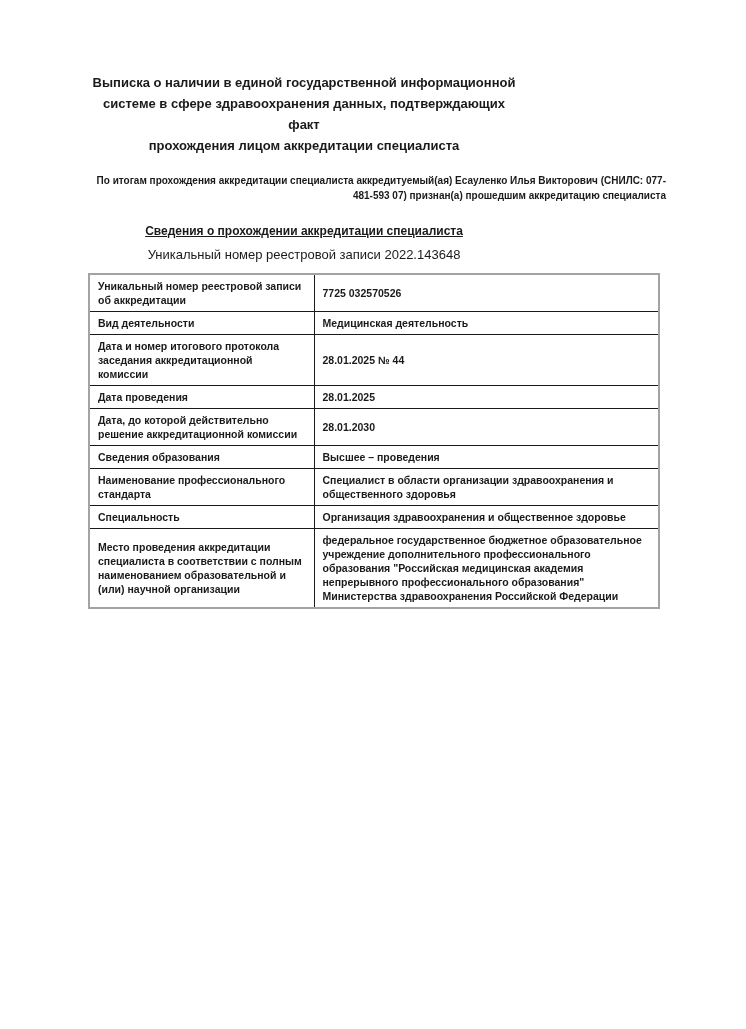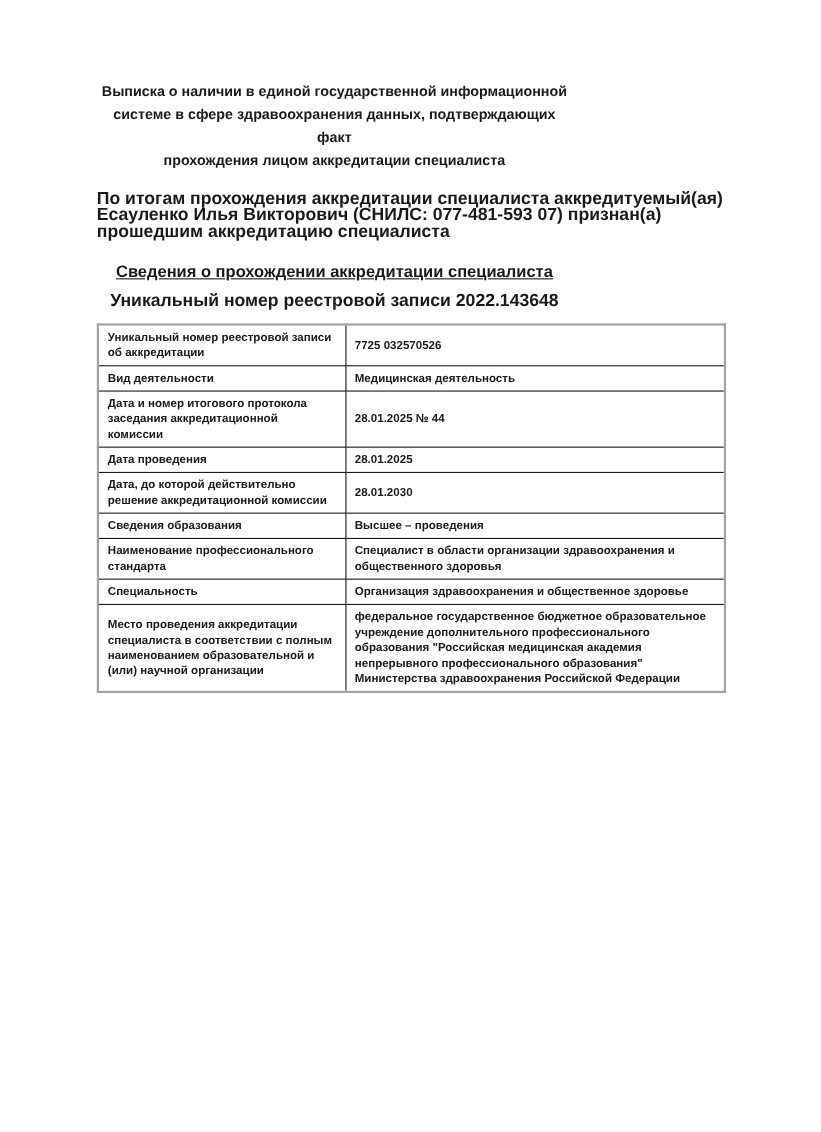--- a/index.html
+++ b/index.html
@@ -41,37 +41,37 @@
     border-bottom: 1.5px solid #1a1a1a;
   }
   .date-caption {
     font-weight: bold;
     font-size: 10.5px;
     padding-top: 2px;
   }
   .intro-paragraph {
     margin: 17px auto 0 auto;
     width: 578px;
-    text-align: left;
+    text-align: right;
     font-weight: bold;
-    font-size: 16px;
+    font-size: 10px;
     line-height: 15px;
   }
   .section-header {
     margin-top: 21px;
     text-align: center;
     font-weight: bold;
-    font-size: 15px;
+    font-size: 12px;
     text-decoration: underline;
   }
   .registry-header {
     margin-top: 9px;
     text-align: center;
-    font-weight: bold;
-    font-size: 16px;
+    font-weight: normal;
+    font-size: 13px;
   }
   table.info-table {
     margin-top: 11px;
     width: 570px;
     border-collapse: collapse;
     border: 2px solid #a3a3a3;
     table-layout: fixed;
   }
   table.info-table td {
     border: 1.5px solid #1a1a1a;

